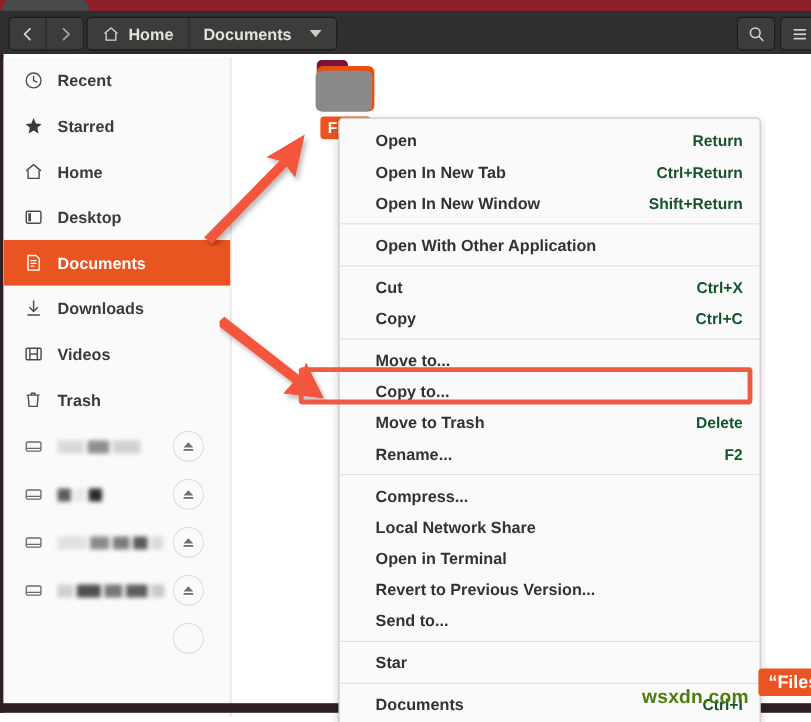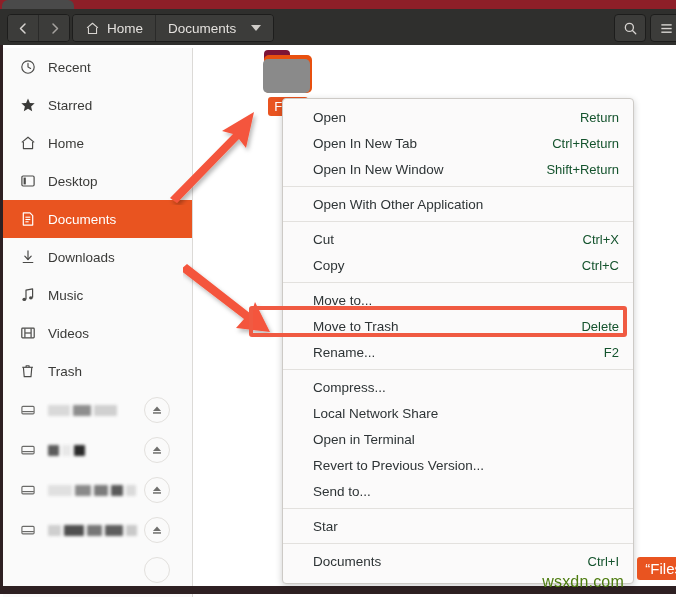--- a/index.html
+++ b/index.html
@@ -10,20 +10,21 @@
   body {
     font-family: "Liberation Sans", sans-serif;
     -webkit-font-smoothing: antialiased;
   }
   #screen {
     position: relative;
     width: 676px;
     height: 602px;
     overflow: hidden;
     background: #ffffff;
+    font-weight: bold;
   }
 
   
   .top-strip {
     position: absolute;
     left: 0; top: 0;
     width: 676px; height: 11px;
     background: #8e1f28;
   }
   .top-strip-tab {
@@ -418,30 +419,20 @@
         <span class="sb-ico">
           <svg width="16" height="16" viewBox="0 0 16 16" fill="none" stroke="#4a4a48" stroke-width="1.2" stroke-linecap="round" stroke-linejoin="round">
             <line x1="8" y1="1.9" x2="8" y2="10.2"></line>
             <polyline points="4.8,7.2 8,10.5 11.2,7.2"></polyline>
             <line x1="3.2" y1="13.5" x2="12.8" y2="13.5"></line>
           </svg>
         </span>
         <span class="sb-label">Downloads</span>
       </div>
 
-      <div class="sb-item">
-        <span class="sb-ico">
-          <svg width="16" height="16" viewBox="0 0 16 16" fill="none" stroke="#4a4a48" stroke-width="1.2" stroke-linejoin="round">
-            <path d="M6 12.3 L6 3.1 L12.6 1.8 L12.6 10.6"></path>
-            <ellipse cx="4.3" cy="12.4" rx="1.9" ry="1.6" fill="#4a4a48" stroke="none"></ellipse>
-            <ellipse cx="10.9" cy="10.8" rx="1.9" ry="1.6" fill="#4a4a48" stroke="none"></ellipse>
-          </svg>
-        </span>
-        <span class="sb-label">Music</span>
-      </div>
 
 
       <div class="sb-item">
         <span class="sb-ico">
           <svg width="16" height="16" viewBox="0 0 16 16" fill="none" stroke="#4a4a48" stroke-width="1.2">
             <rect x="1.8" y="3.2" width="12.4" height="9.6" rx="0.8"></rect>
             <line x1="4.9" y1="3.4" x2="4.9" y2="12.6"></line>
             <line x1="11.1" y1="3.4" x2="11.1" y2="12.6"></line>
             <line x1="5.1" y1="8" x2="10.9" y2="8"></line>
           </svg>
@@ -594,20 +585,24 @@
         </div>
         <div class="mi">
           <span class="mi-label">Copy</span>
           <span class="mi-accel">Ctrl+C</span>
         </div>
 
         <div class="mi-sep"></div>
 
         <div class="mi">
           <span class="mi-label">Move to...</span>
+          <span class="mi-accel"></span>
+        </div>
+        <div class="mi">
+          <span class="mi-label">Copy to...</span>
           <span class="mi-accel"></span>
         </div>
         <div class="mi">
           <span class="mi-label">Move to Trash</span>
           <span class="mi-accel">Delete</span>
         </div>
         <div class="mi">
           <span class="mi-label">Rename...</span>
           <span class="mi-accel">F2</span>
         </div>

